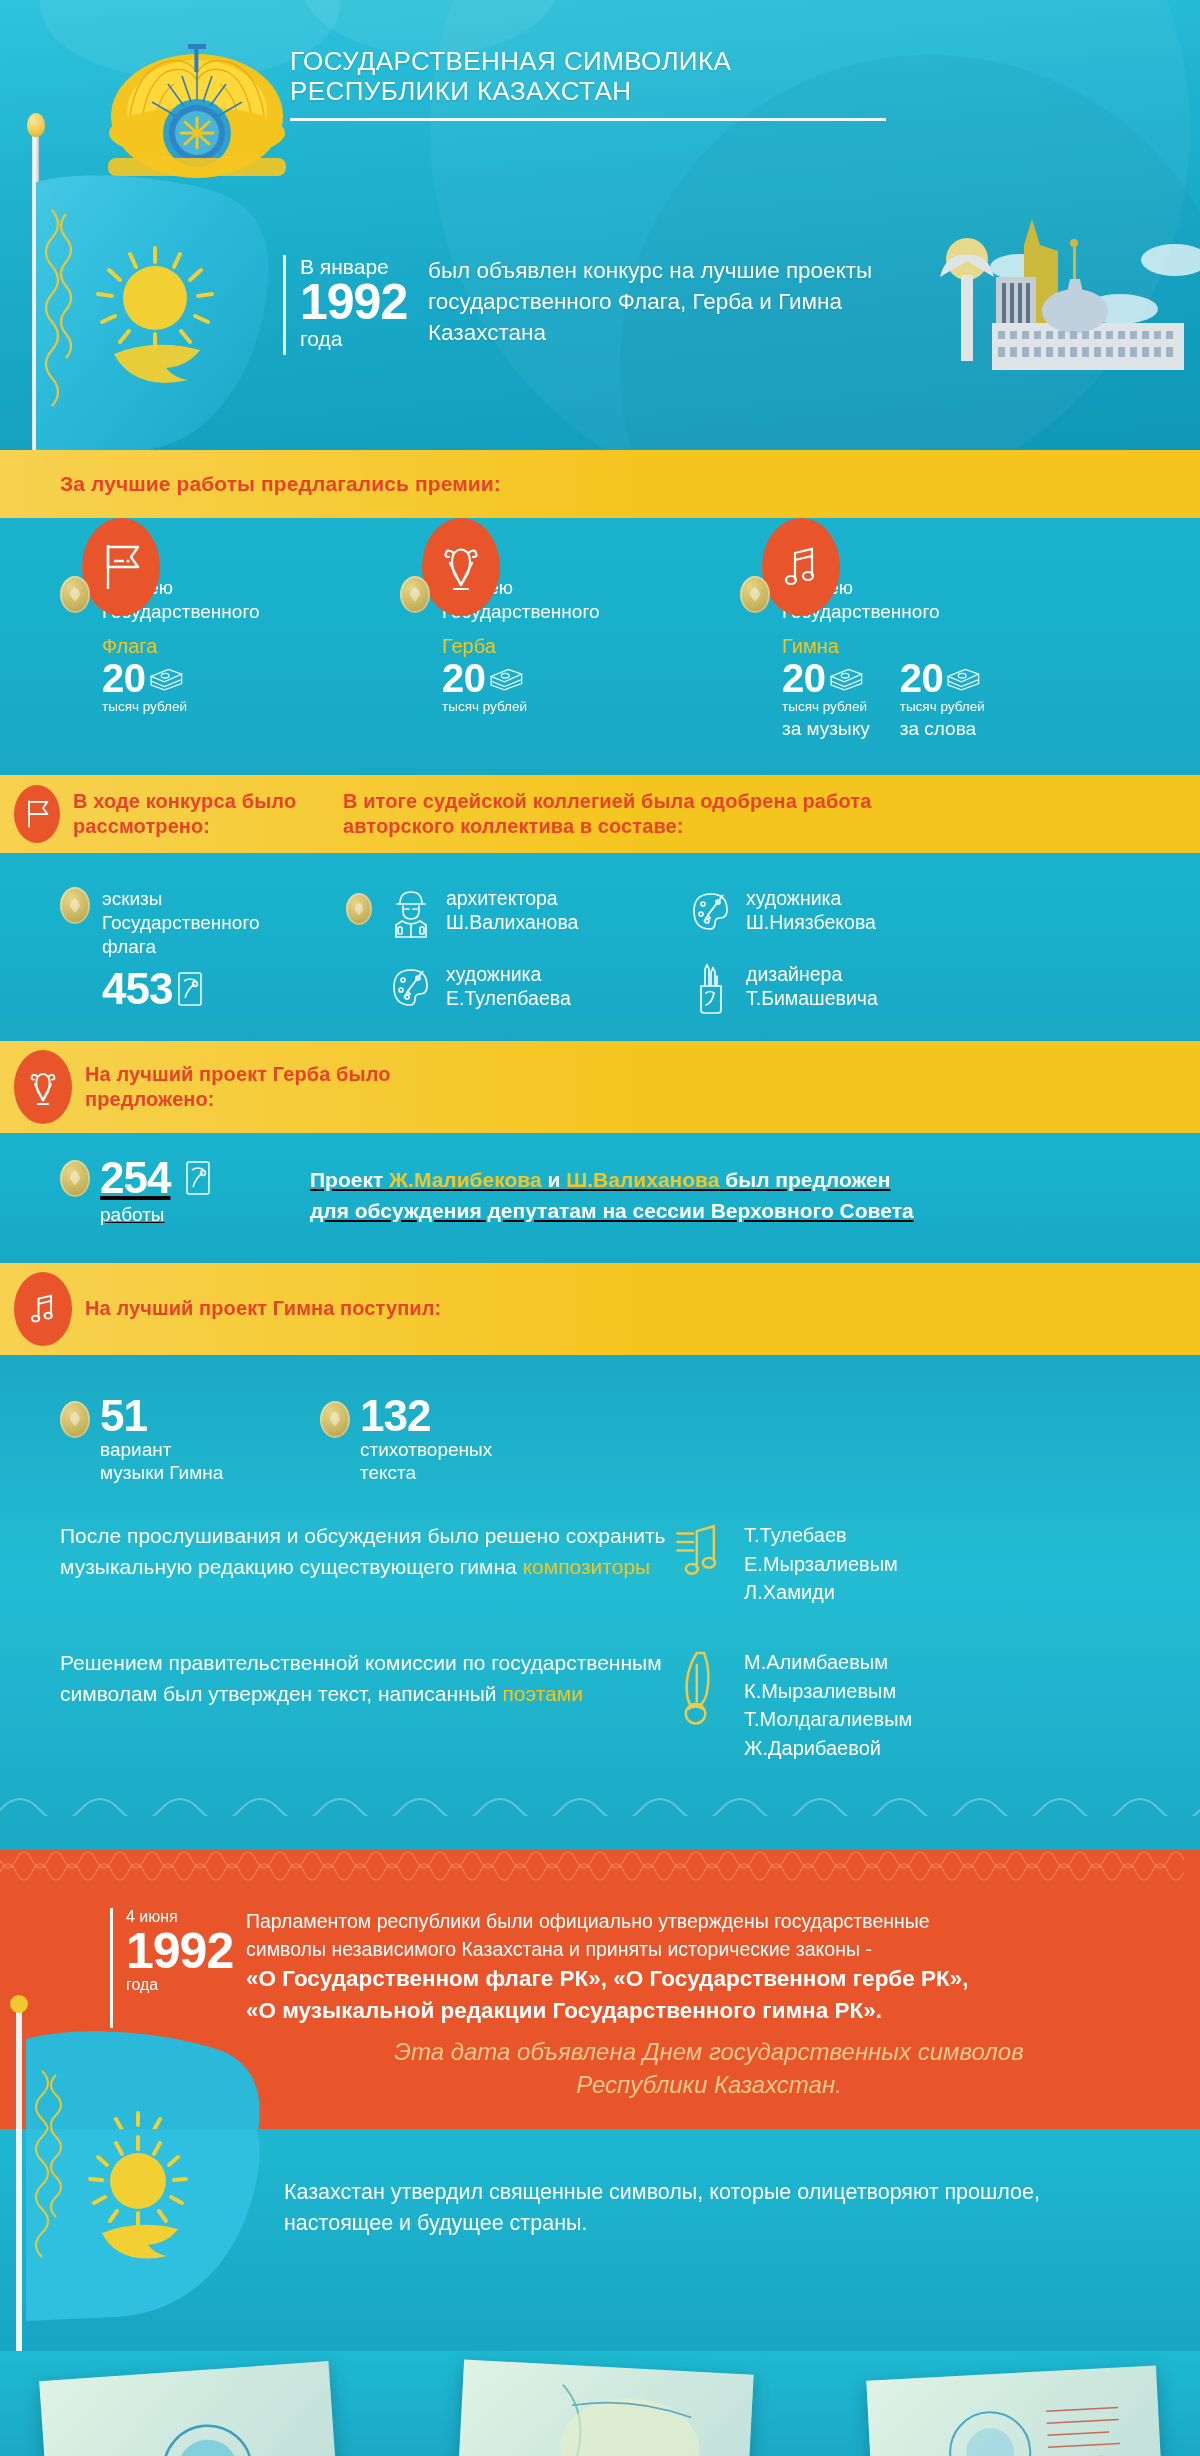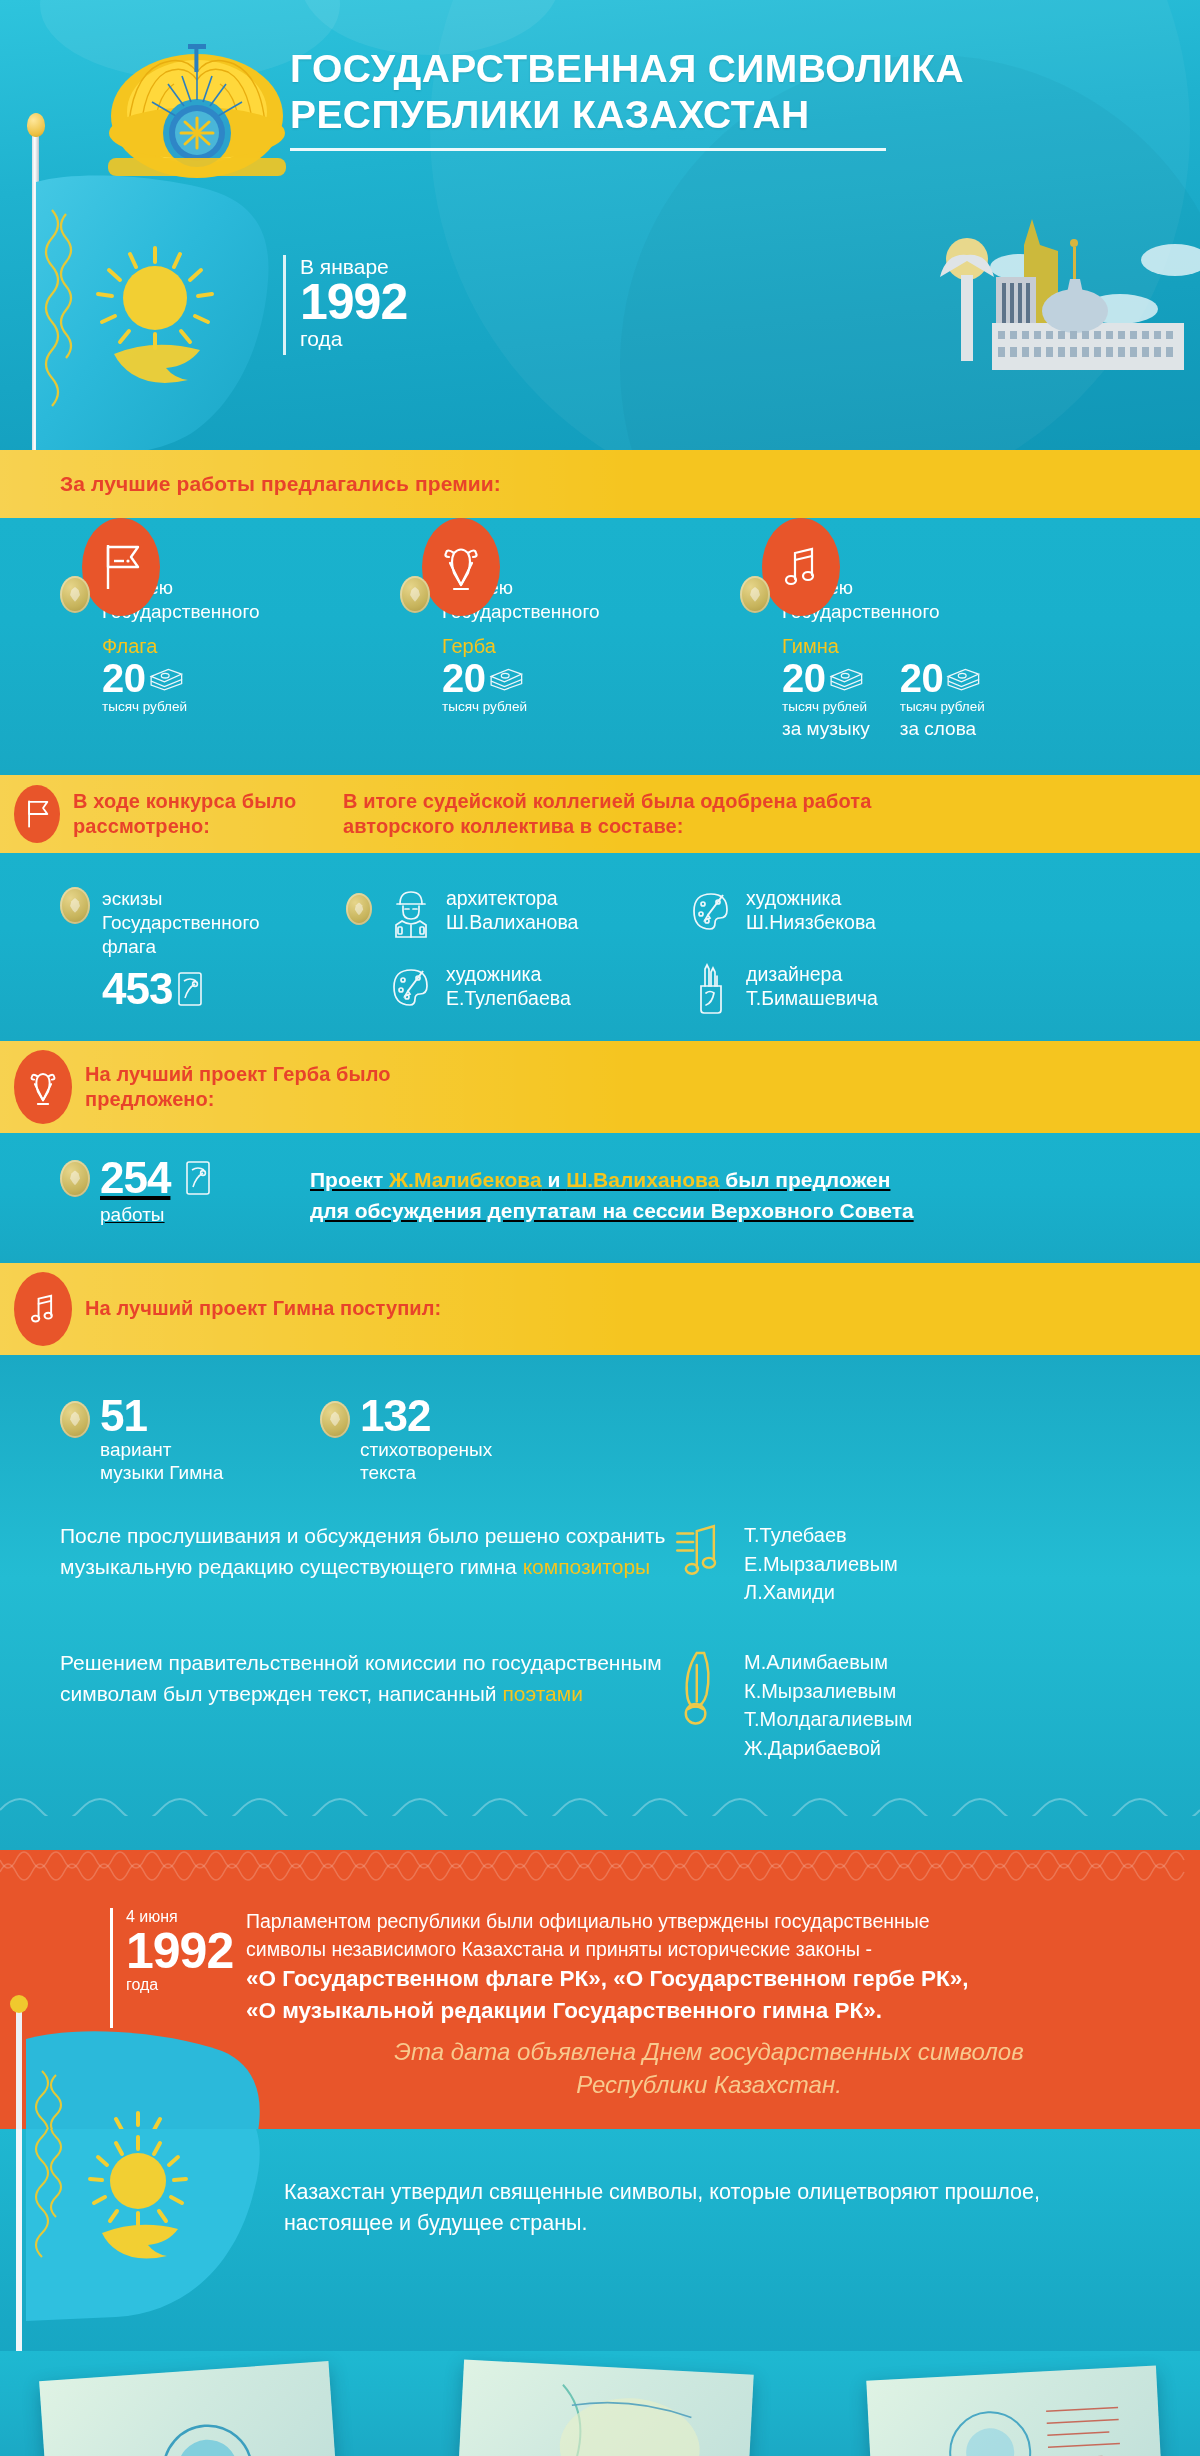--- a/index.html
+++ b/index.html
@@ -44,22 +44,22 @@
     left: 108px; top: 38px;
     width: 178px; height: 145px;
   }
   .title-wrap {
     position: absolute;
     left: 290px; top: 46px;
     width: 700px;
   }
   .title-line {
     color: #ffffff;
-    font-size: 39px;
-    font-weight: bold;
+    font-size: 26px;
+    font-weight: normal;
     letter-spacing: 0.4px;
     line-height: 1.17;
     text-shadow: 0 1px 2px rgba(0,60,80,0.18);
   }
   .title-rule {
     margin-top: 11px;
     height: 3px;
     width: 596px;
     background: #ffffff;
     opacity: .92;
@@ -373,20 +373,21 @@
       </svg>
     </div>
 
     <div class="date-block">
       <div class="date-bar"></div>
       <div class="date-col">
         <div class="date-small">В январе</div>
         <div class="date-big">1992</div>
         <div class="date-year-note">года</div>
       </div>
+      <div class="date-text">был объявлен конкурс на лучшие проекты государственного Флага, Герба и Гимна Казахстана</div>
     </div>
 
     <svg class="skyline" viewBox="0 0 280 165">
       <ellipse cx="255" cy="55" rx="34" ry="16" fill="#ffffff" opacity=".72"></ellipse>
       <ellipse cx="100" cy="62" rx="30" ry="13" fill="#ffffff" opacity=".72"></ellipse>
       <ellipse cx="200" cy="104" rx="38" ry="15" fill="#ffffff" opacity=".72"></ellipse>
 
       <circle cx="47" cy="54" r="21" fill="#e8d88c"></circle>
       <path d="M47 56 L20 72 q6 -24 27 -22 q21 -2 27 22 Z" fill="#dfe4e7"></path>
       <rect x="41" y="70" width="12" height="86" fill="#dfe4e7"></rect>

